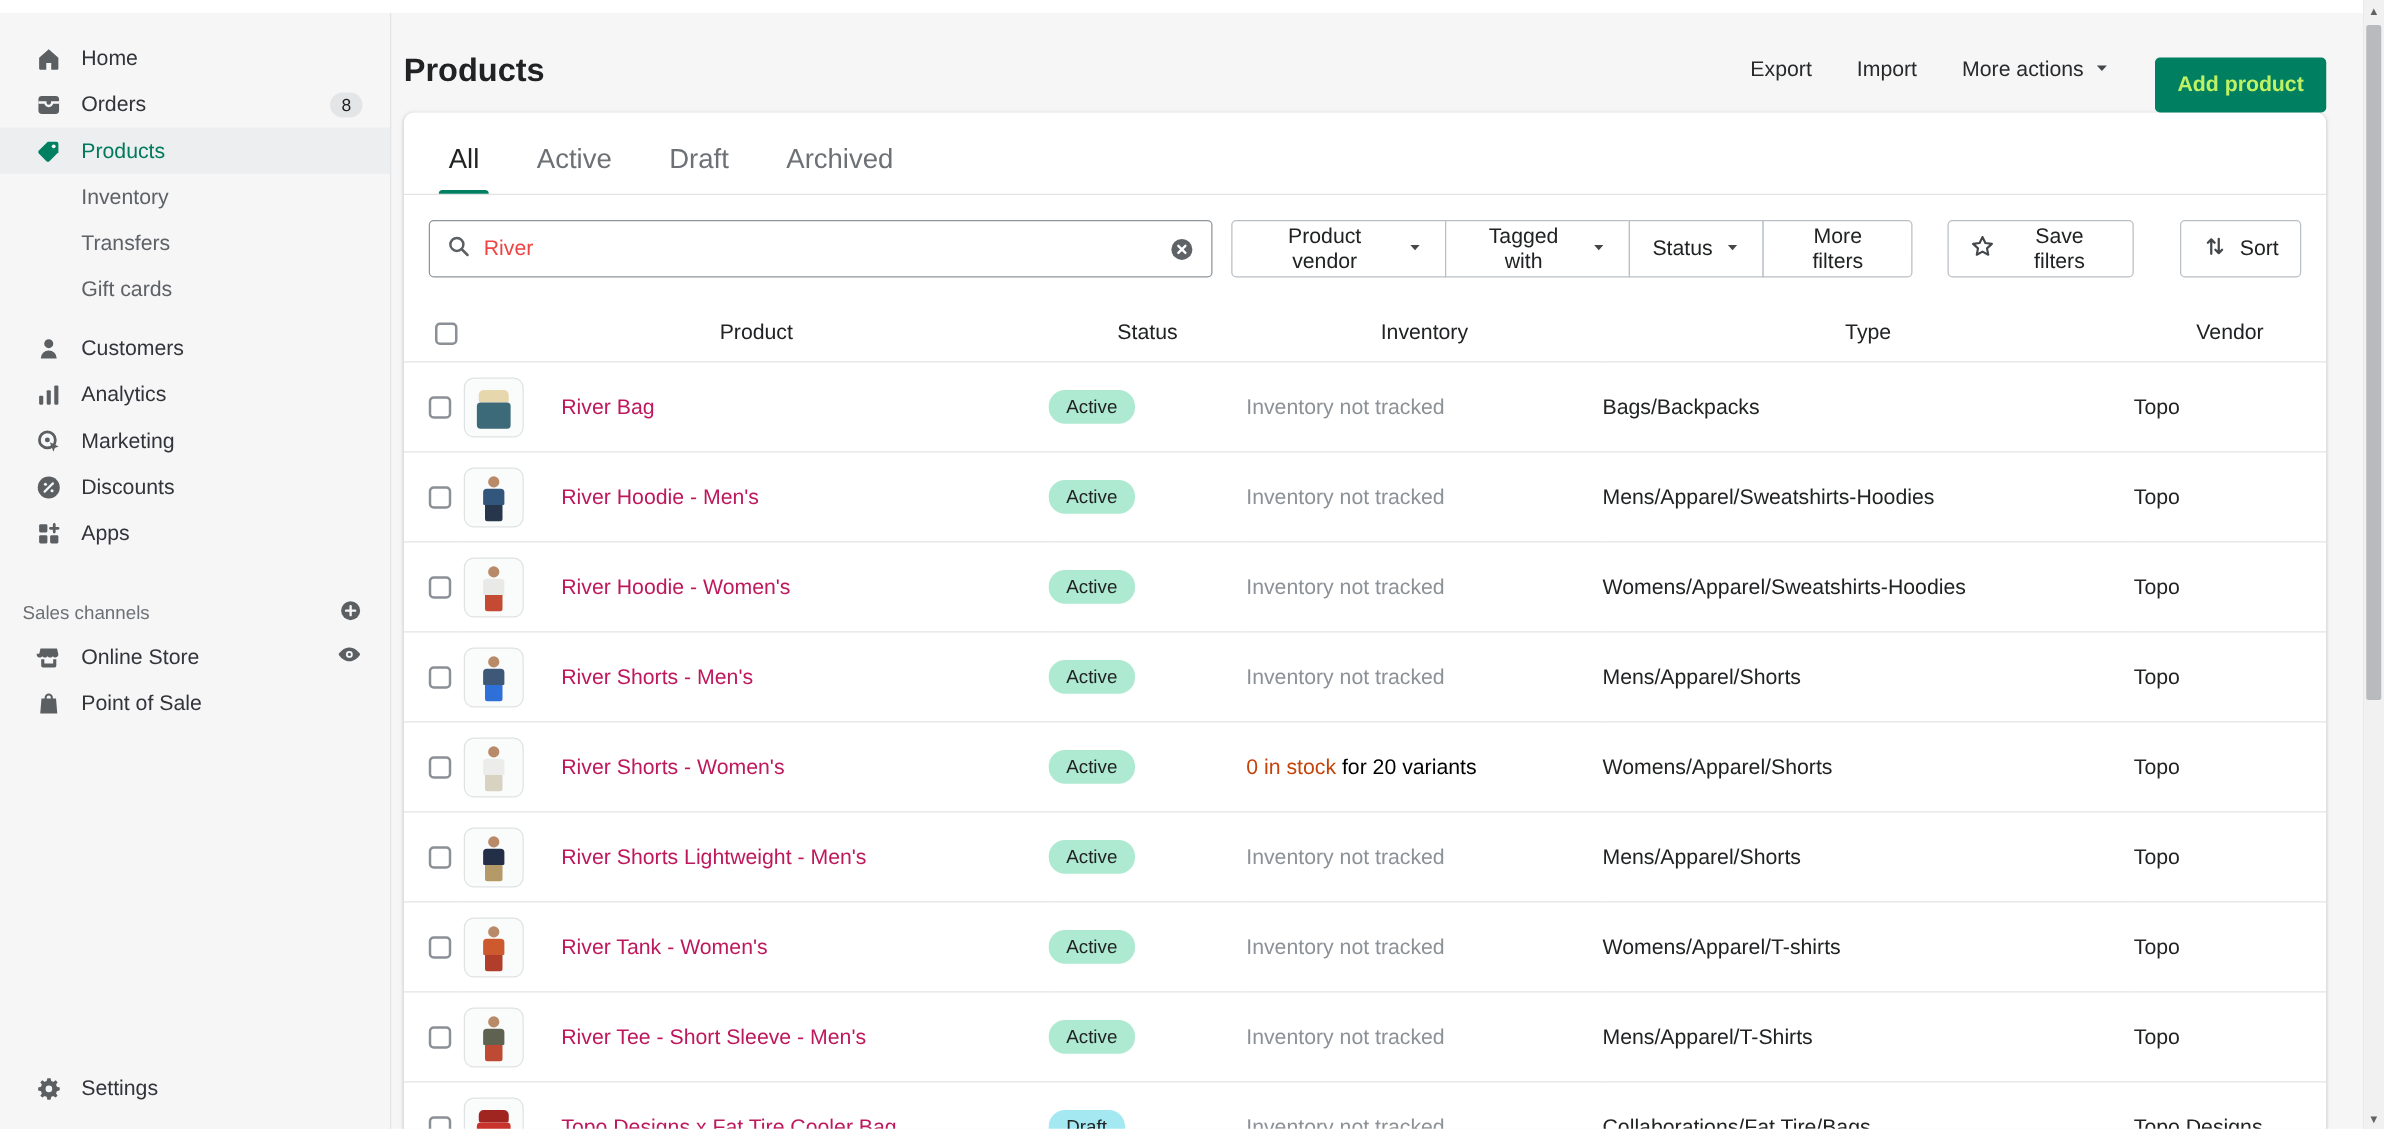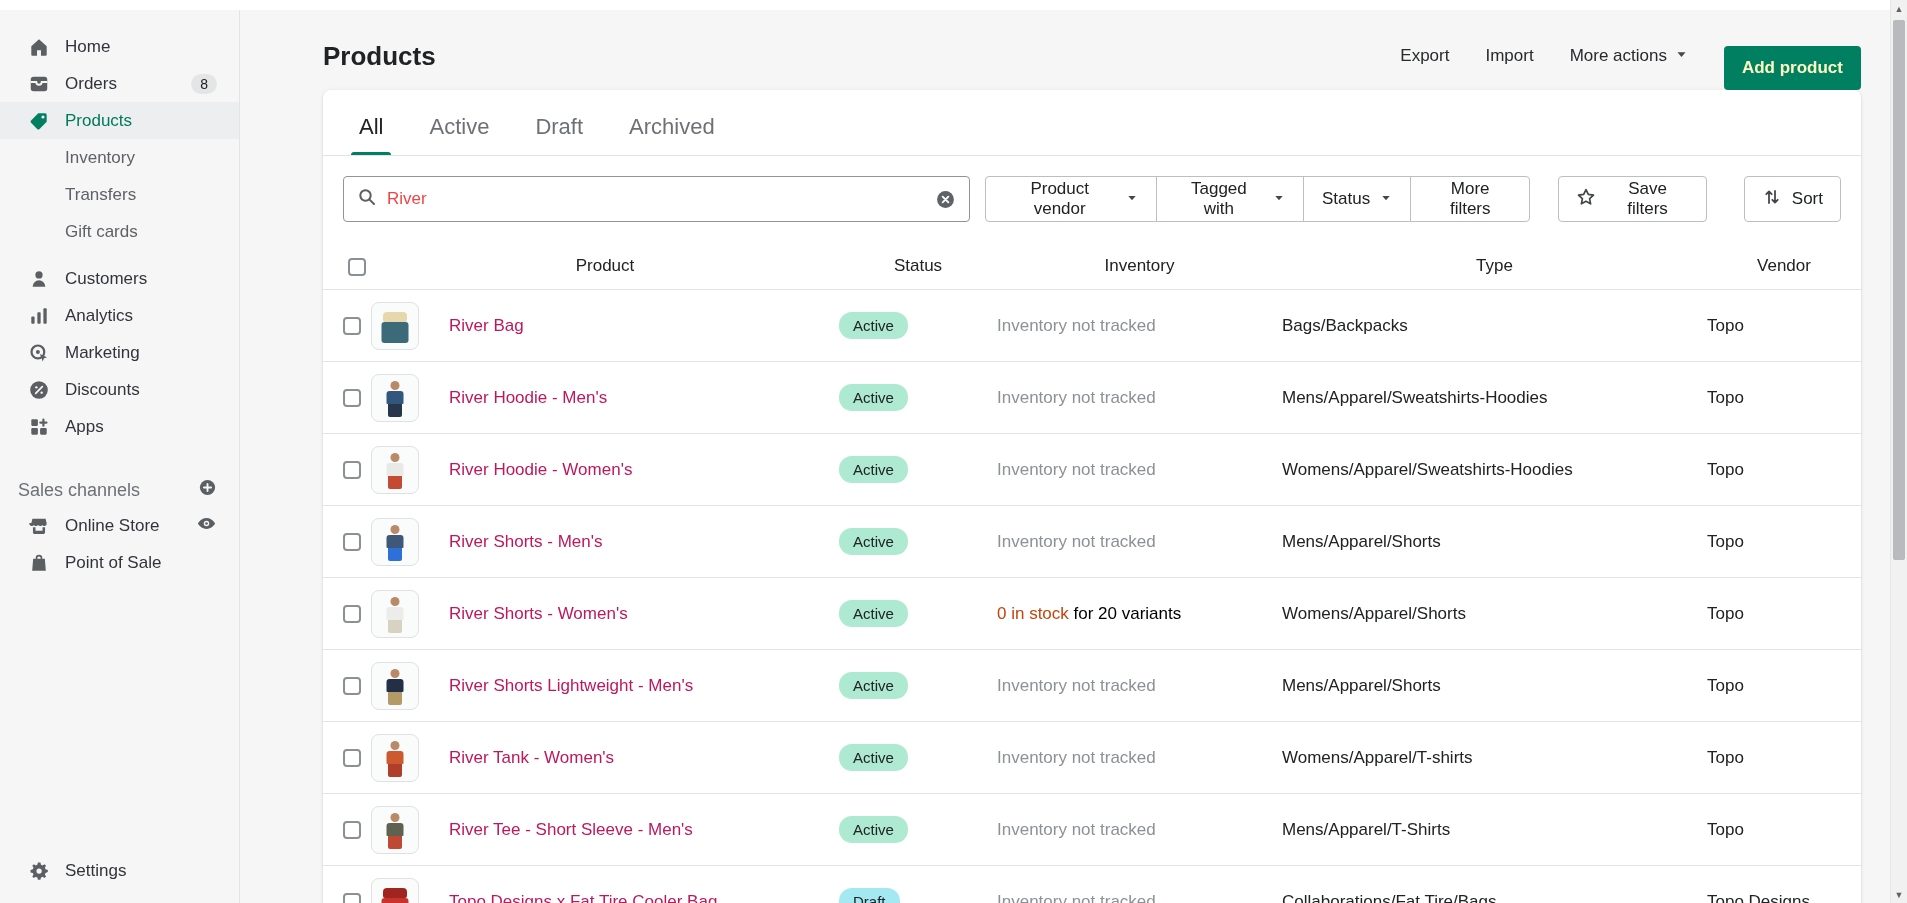--- a/index.html
+++ b/index.html
@@ -5,44 +5,44 @@
   * { margin:0; padding:0; box-sizing:border-box; }
   html,body { width:1907px; height:903px; overflow:hidden; }
   body {
     font-family:"Liberation Sans","DejaVu Sans",sans-serif;
     background:#f6f6f7; color:#202223; font-size:17px;
     --accent:#008060; --border:#e1e3e5; --muted:#6d7175; --faint:#8c9196;
   }
   .top-strip { position:fixed; top:0; left:0; width:100%; height:10px; background:#ffffff; z-index:5; }
 
   
-  .sidebar { position:fixed; left:0; top:10px; bottom:0; width:240px; background:#f6f6f7;
+  .sidebar { position:fixed; left:0; top:10px; bottom:0; width:313px; background:#f6f6f7;
              border-right:1px solid #e3e4e6; padding-top:18px; display:flex; flex-direction:column; }
   .nav-item { display:flex; align-items:center; height:37px; padding:0 22px 0 28px; gap:15px;
               font-size:17px; font-weight:500; color:#32343a; cursor:pointer; }
   .nav-item .ico { width:22px; height:22px; flex:none; display:flex; align-items:center; justify-content:center; }
   .nav-item.active { background:#eceef0; color:#007a5c; }
   .nav-sub { padding-left:65px; color:#5e6165; font-weight:400; }
   .nav-badge { margin-left:auto; background:#e4e5e7; color:#202223; border-radius:11px;
                font-size:14px; padding:2px 9px; font-weight:400; }
   .section-gap { height:10px; }
   .section-head { display:flex; align-items:center; padding:0 22px 0 18px; height:34px;
-                  font-size:18px; color:#6d7175; margin-top:28px; }
+                  font-size:15px; color:#6d7175; margin-top:28px; }
   .section-head .plus { margin-left:auto; }
   .right-ico { margin-left:auto; }
   .settings-row { margin-top:auto; margin-bottom:14px; }
 
   
   .main { margin-left:293px; padding:10px 46px 0 30px; }
   .page-header { display:flex; align-items:center; padding-top:24px; height:68px; }
   .page-title { font-size:26px; font-weight:700; color:#202223; }
   .header-actions { margin-left:auto; display:flex; align-items:center; gap:36px; }
   .text-btn { font-size:17px; color:#27292b; background:none; border:none; cursor:pointer;
               display:flex; align-items:center; gap:8px; font-family:inherit; }
-  .primary-btn { background:var(--accent); color:#fef9c3; border:none; border-radius:4px;
+  .primary-btn { background:var(--accent); color:#bef264; border:none; border-radius:4px;
                  padding:12px 18px; font-size:17px; font-weight:600; cursor:pointer; font-family:inherit;margin-top:24px; }
 
   .card { background:#fff; border-radius:8px; margin-top:12px; height:1200px;
           box-shadow:0 0 5px rgba(23,24,24,.05), 0 1px 2px rgba(0,0,0,.15); overflow:hidden; }
 
   
   .tabs { display:flex; gap:10px; padding:8px 18px 0; border-bottom:1px solid var(--border); }
   .tab { position:relative; padding:16px 18px 15px; font-size:22px; color:#6d7175; cursor:pointer; }
   .tab.active { color:#202223; font-weight:500; }
   .tab.active::after { content:""; position:absolute; left:10px; right:10px; bottom:0;

